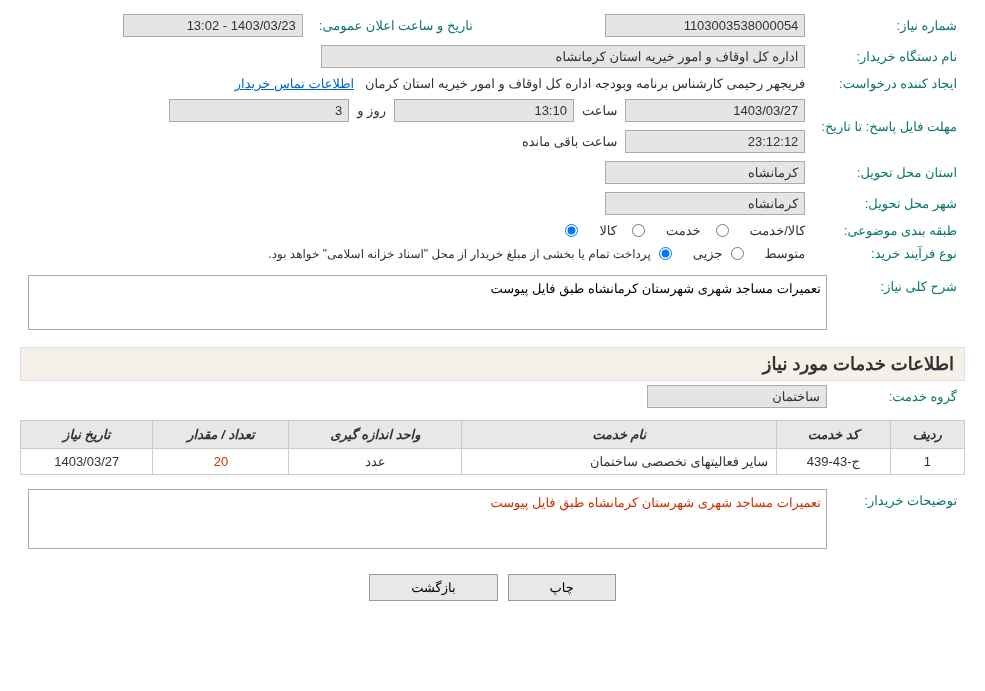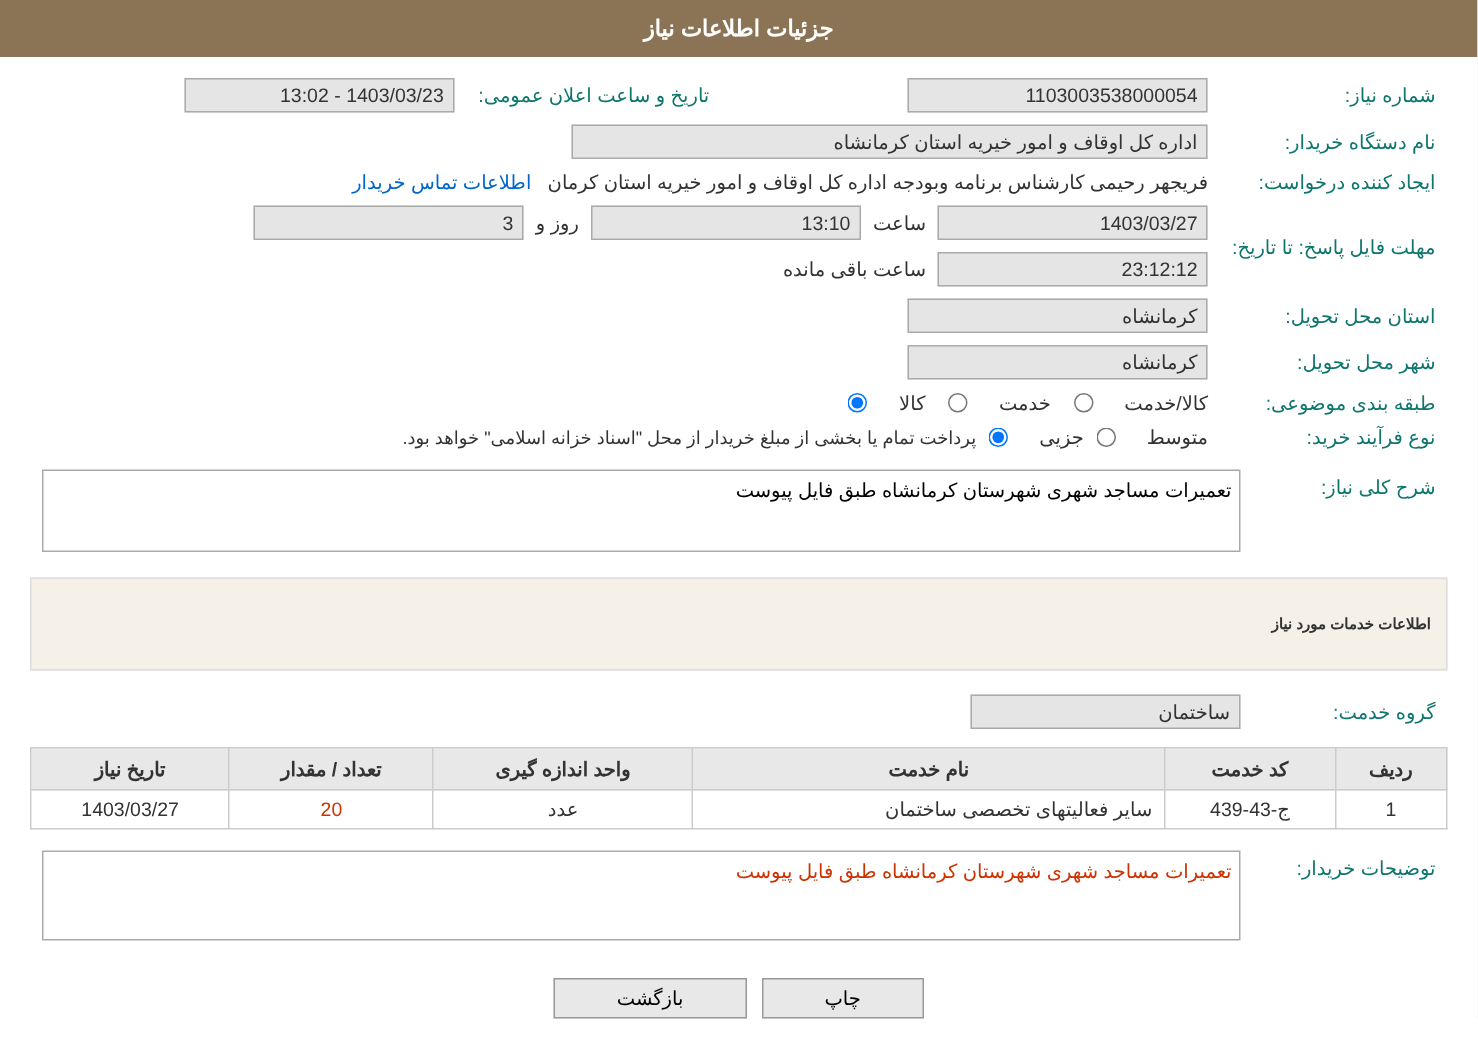--- a/index.html
+++ b/index.html
@@ -23,24 +23,24 @@
       padding: 10px 15px;
       font-size: 15px;
       font-weight: bold;
     }
     .main-content {
       padding: 10px 20px;
     }
     .section-title {
       background: #f5f0e8;
       border: 1px solid #ddd;
-      padding: 24px 10px;
+      padding: 5px 10px;
       font-weight: bold;
-      margin: 10px 0 12px 0;
-      font-size: 10px;
+      margin: 10px 0 0 0;
+      font-size: 18px;
     }
     .info-table {
       width: 100%;
       border-collapse: collapse;
       margin-bottom: 6px;
     }
     .info-table td {
       padding: 4px 8px;
       vertical-align: middle;
     }
@@ -65,20 +65,21 @@
     }
     .input-medium {
       width: 200px;
       padding-left: 10px;
     }
     .input-small {
       width: 100px;
     }
     .link-text {
       color: #0066cc;
+      text-decoration: underline;
       cursor: pointer;
     }
     .row-flex {
       display: flex;
       align-items: center;
       gap: 8px;
       flex-wrap: wrap;
     }
     .radio-group {
       display: flex;
@@ -113,20 +114,21 @@
       width: 100%;
       border-collapse: collapse;
       margin-top: 8px;
     }
     .service-table th {
       background: #e8e8e8;
       border: 1px solid #ccc;
       padding: 6px 8px;
       text-align: center;
       font-weight: bold;
+      font-style: italic;
     }
     .service-table td {
       border: 1px solid #ccc;
       padding: 5px 8px;
       text-align: center;
     }
     .service-table td.rtl-text {
       text-align: right;
       direction: rtl;
     }
@@ -160,43 +162,40 @@
       background: #fff;
       text-align: right;
       direction: rtl;
       color: #cc3300;
     }
   </style>
 </head>
 <body>
 
 <div class="page-wrapper">
-  <div class="header-bar">
-    <span>جزئیات اطلاعات نیاز</span>
-  </div>
 
   <div class="main-content">
 
     <table class="info-table">
       <tbody>
           <tr>
         <td class="label-cell">شماره نیاز:</td>
         <td class="value-cell">
           <div class="input-box input-medium">1103003538000054</div>
         </td>
         <td class="label-cell" style="text-align:right; padding-right:20px;">تاریخ و ساعت اعلان عمومی:</td>
         <td class="value-cell">
           <div class="input-box">1403/03/23 - 13:02</div>
         </td>
       </tr>
 
       <tr>
         <td class="label-cell">نام دستگاه خریدار:</td>
         <td class="value-cell" colspan="3">
-          <div class="input-box" style="width:424px;text-align:right;">اداره کل اوقاف و امور خیریه استان کرمانشاه</div>
+          <div class="input-box" style="width:484px;text-align:right;">اداره کل اوقاف و امور خیریه استان کرمانشاه</div>
         </td>
       </tr>
 
       <tr>
         <td class="label-cell">ایجاد کننده درخواست:</td>
         <td class="value-cell" colspan="3">
           <span>فریجهر رحیمی کارشناس برنامه وبودجه اداره کل اوقاف و امور خیریه استان کرمان</span>
           &nbsp;
           <span class="link-text">اطلاعات تماس خریدار</span>
         </td>

